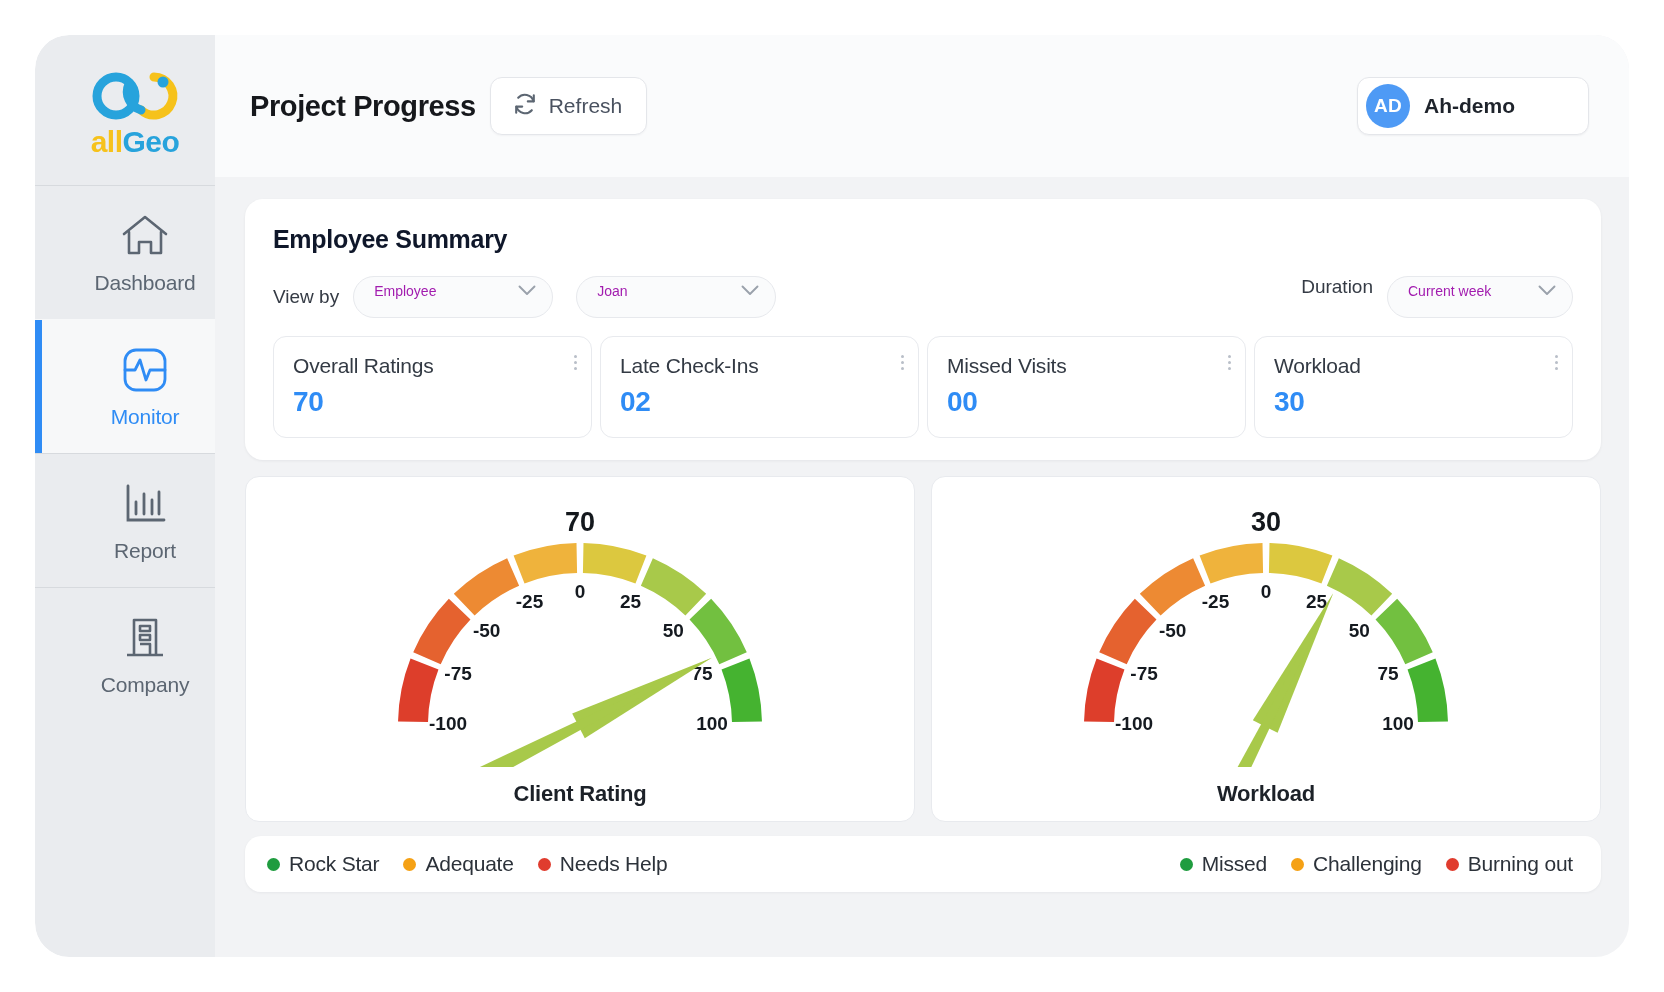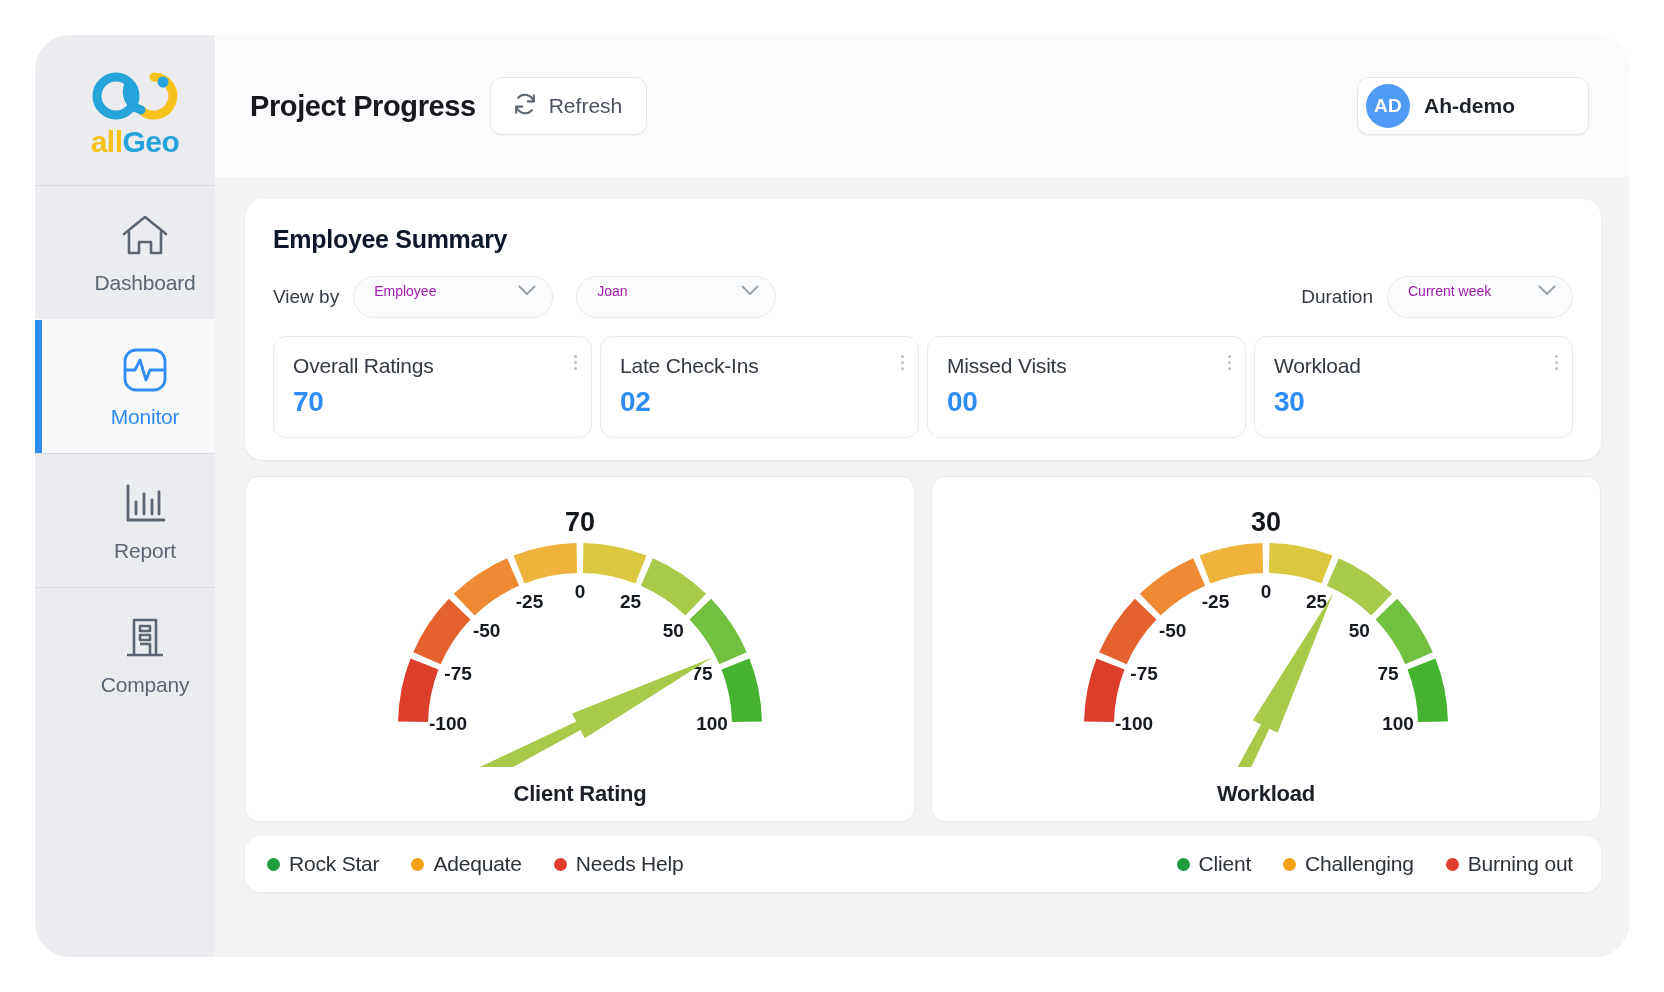--- a/index.html
+++ b/index.html
@@ -198,21 +198,20 @@
     color: #a21caf;
     cursor: pointer;
   }
   .select.w-emp { width: 200px; }
   .select.w-name { width: 200px; margin-left: 9px; }
   .select.w-dur { width: 186px; }
   .chev { margin-left: 12px; flex: none; }
   .duration-group {
     margin-left: auto;
     display: flex;
-    align-items: center;
     gap: 14px;
   }
 
   
   .kpis {
     display: flex;
     gap: 8px;
   }
   .kpi {
     flex: 1;
@@ -276,21 +275,21 @@
   .legend-bar {
     margin-top: 14px;
     background: #ffffff;
     border-radius: 16px;
     height: 56px;
     display: flex;
     align-items: center;
     padding: 0 22px;
     box-shadow: 0 1px 3px rgba(16,24,40,.05);
   }
-  .legend-group { display: flex; align-items: flex-end; gap: 32px; }
+  .legend-group { display: flex; align-items: flex-end; gap: 24px; }
   .legend-group.right { margin-left: auto; margin-right: 6px; }
   .legend-item { display: flex; align-items: center; gap: 9px; }
   .legend-dot { width: 13px; height: 13px; border-radius: 50%; display: block; }
   .legend-text { font-size: 21px; color: #2c323a; letter-spacing: -0.2px; }
 </style>
 </head>
 <body>
 
 <div class="screen">
   <div class="app-window">
@@ -517,21 +516,21 @@
               <span class="legend-text">Adequate</span>
             </span>
             <span class="legend-item">
               <i class="legend-dot" style="background:#e03c2e"></i>
               <span class="legend-text">Needs Help</span>
             </span>
           </div>
           <div class="legend-group right">
             <span class="legend-item">
               <i class="legend-dot" style="background:#1f9c3f"></i>
-              <span class="legend-text">Client</span>
+              <span class="legend-text">Missed</span>
             </span>
             <span class="legend-item">
               <i class="legend-dot" style="background:#f5a115"></i>
               <span class="legend-text">Challenging</span>
             </span>
             <span class="legend-item">
               <i class="legend-dot" style="background:#e03c2e"></i>
               <span class="legend-text">Burning out</span>
             </span>
           </div>

